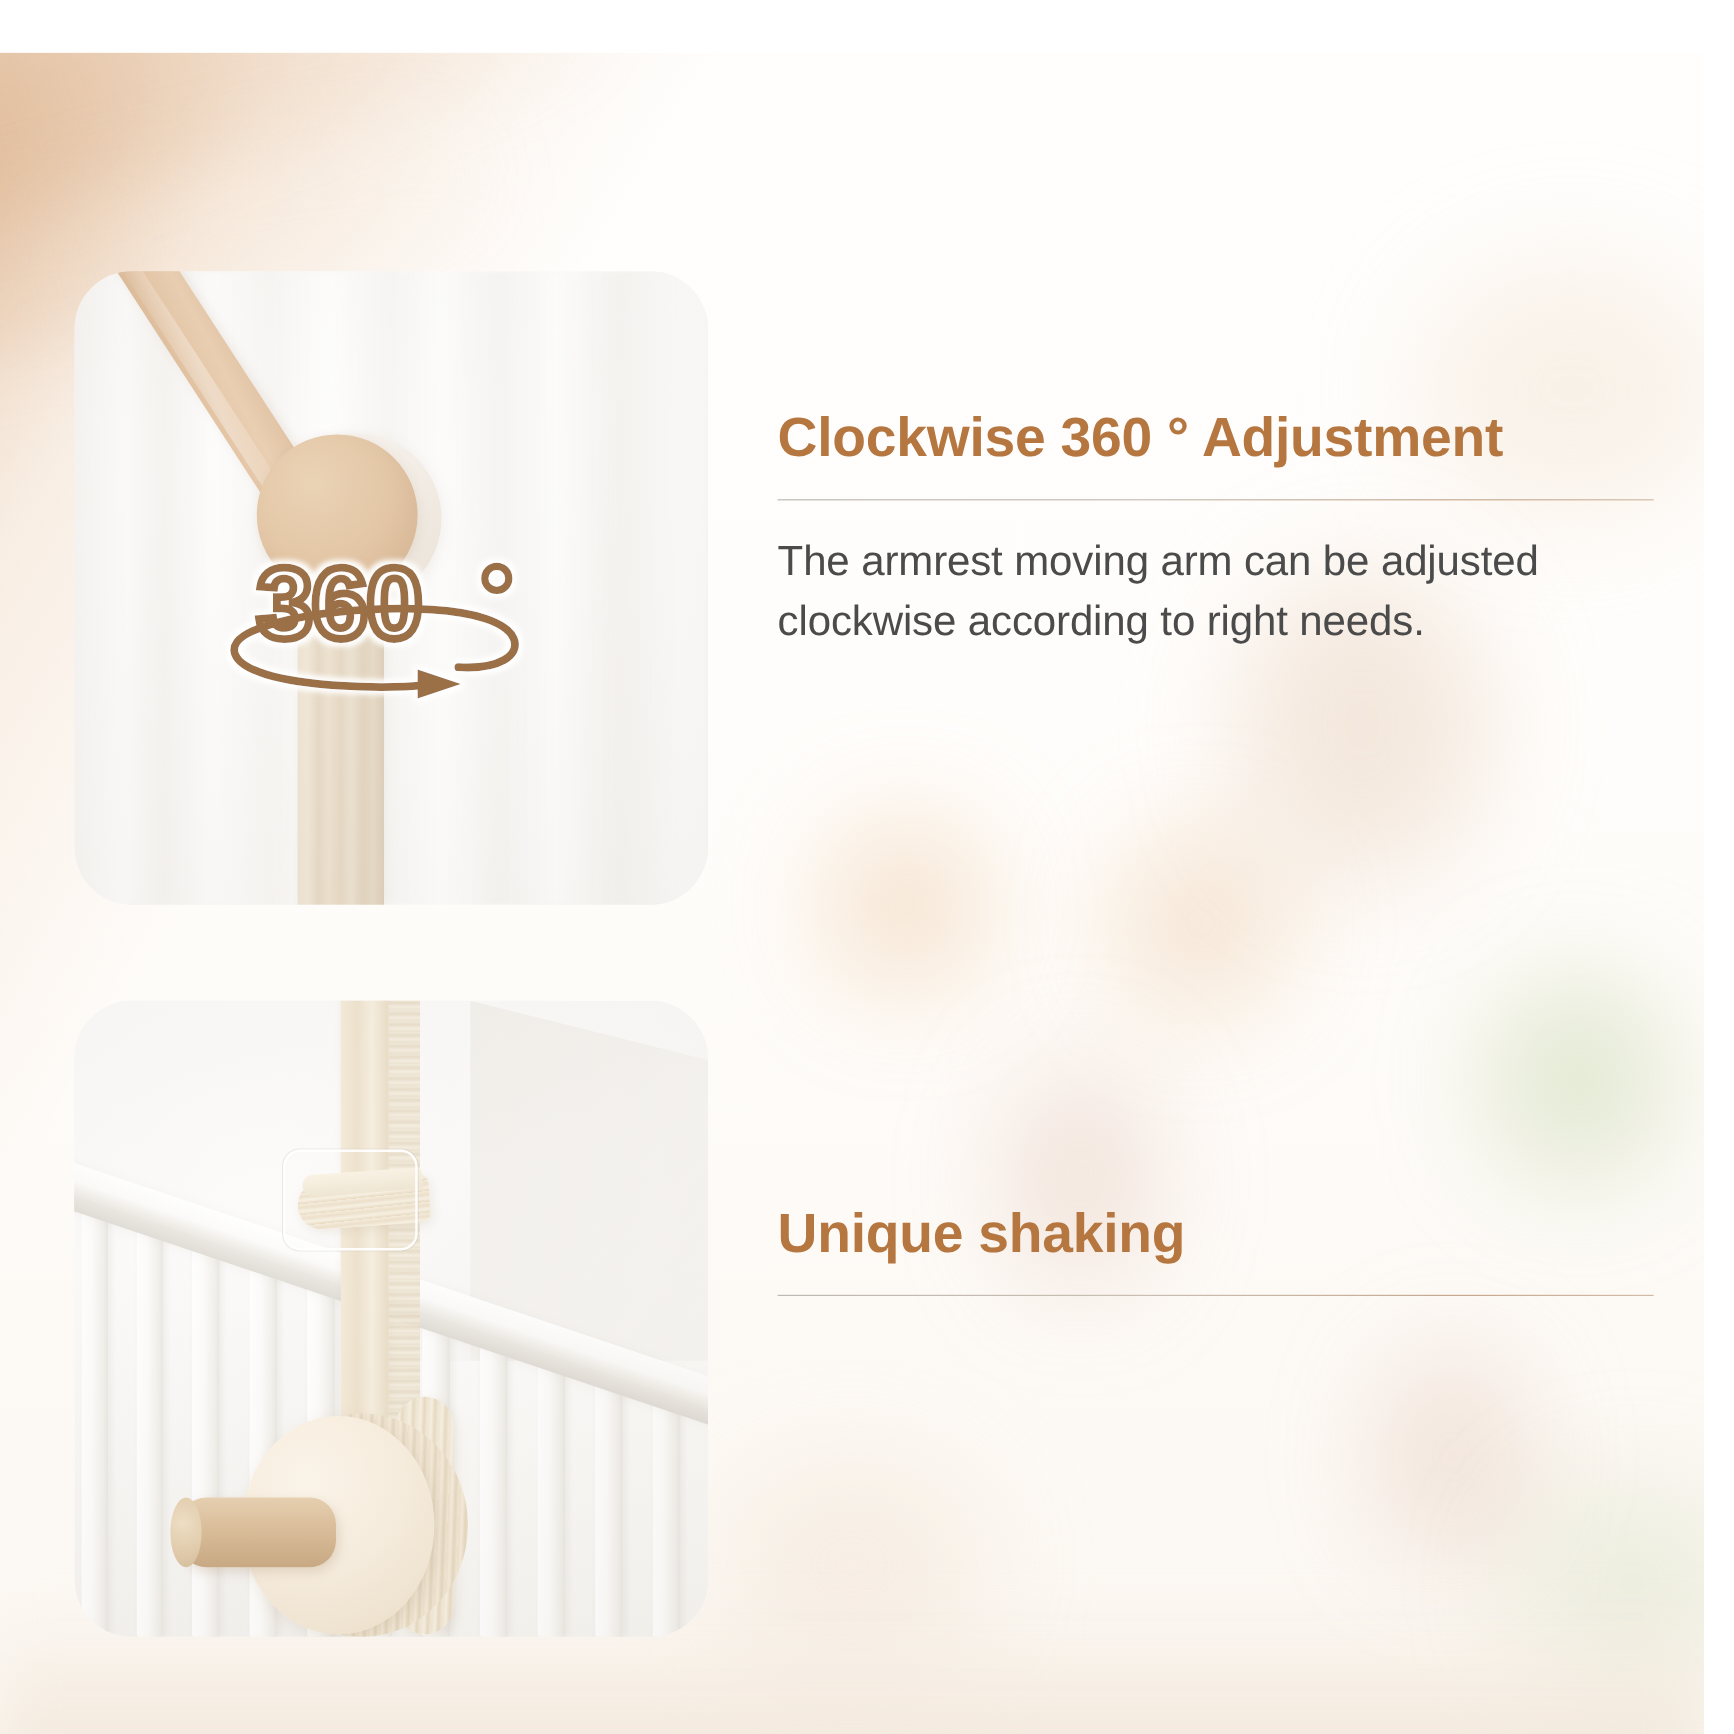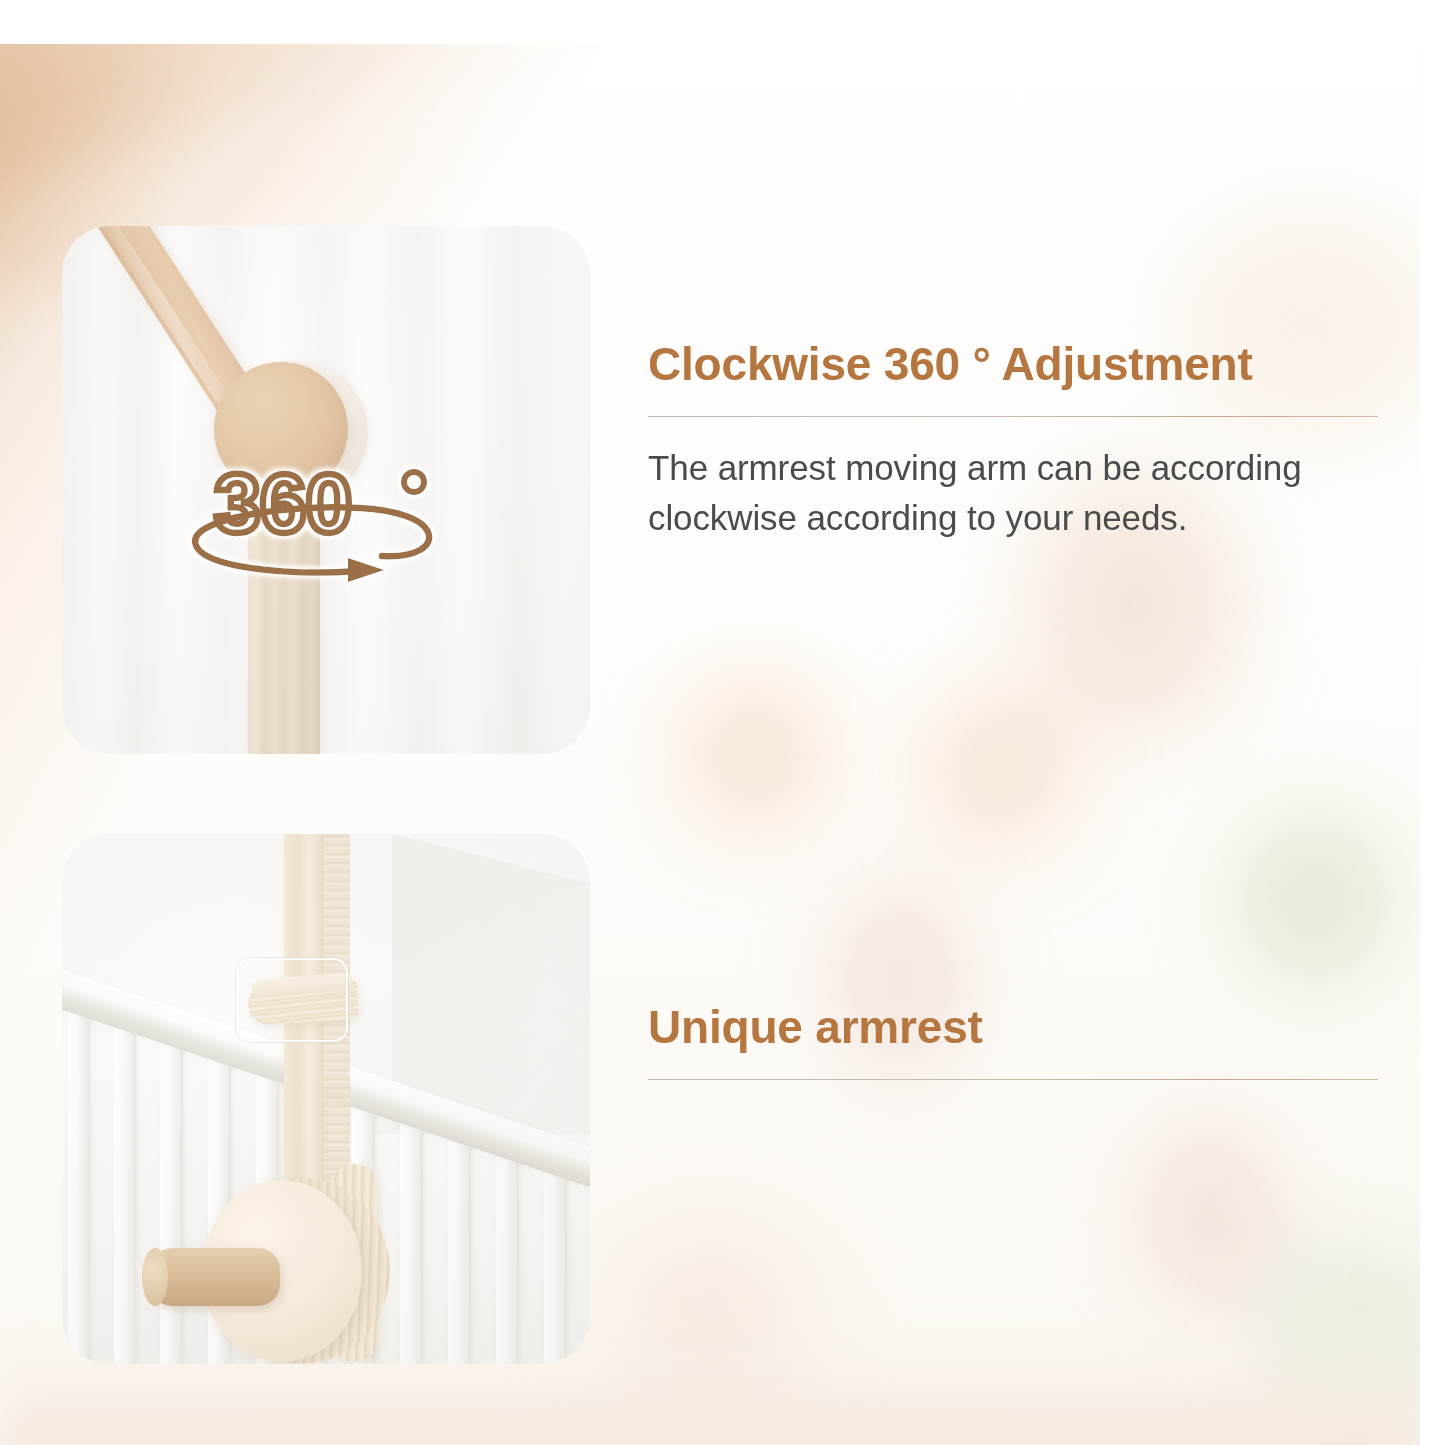--- a/index.html
+++ b/index.html
@@ -368,21 +368,21 @@
 
     <div class="knob-peg" style="left:88px; top:414px; width:130px; height:58px;"></div>
     <div class="knob-peg-cap" style="left:80px; top:414px; width:26px; height:58px;"></div>
 
     <div class="card-vignette"></div>
   </div>
 
   <div class="text-block" style="left:648px; top:292px; width:740px;">
     <h2 class="feature-title">Clockwise 360 ° Adjustment</h2>
     <div class="feature-divider"></div>
-    <p class="feature-desc">The armrest moving arm can be according clockwise according to your needs.</p>
+    <p class="feature-desc">The armrest moving arm can be adjusted clockwise according to right needs.</p>
   </div>
 
   <div class="text-block" style="left:648px; top:955px; width:740px;">
-    <h2 class="feature-title">Unique armrest</h2>
+    <h2 class="feature-title">Unique shaking</h2>
     <div class="feature-divider"></div>
   </div>
 
 </div>
 
 </body></html>

